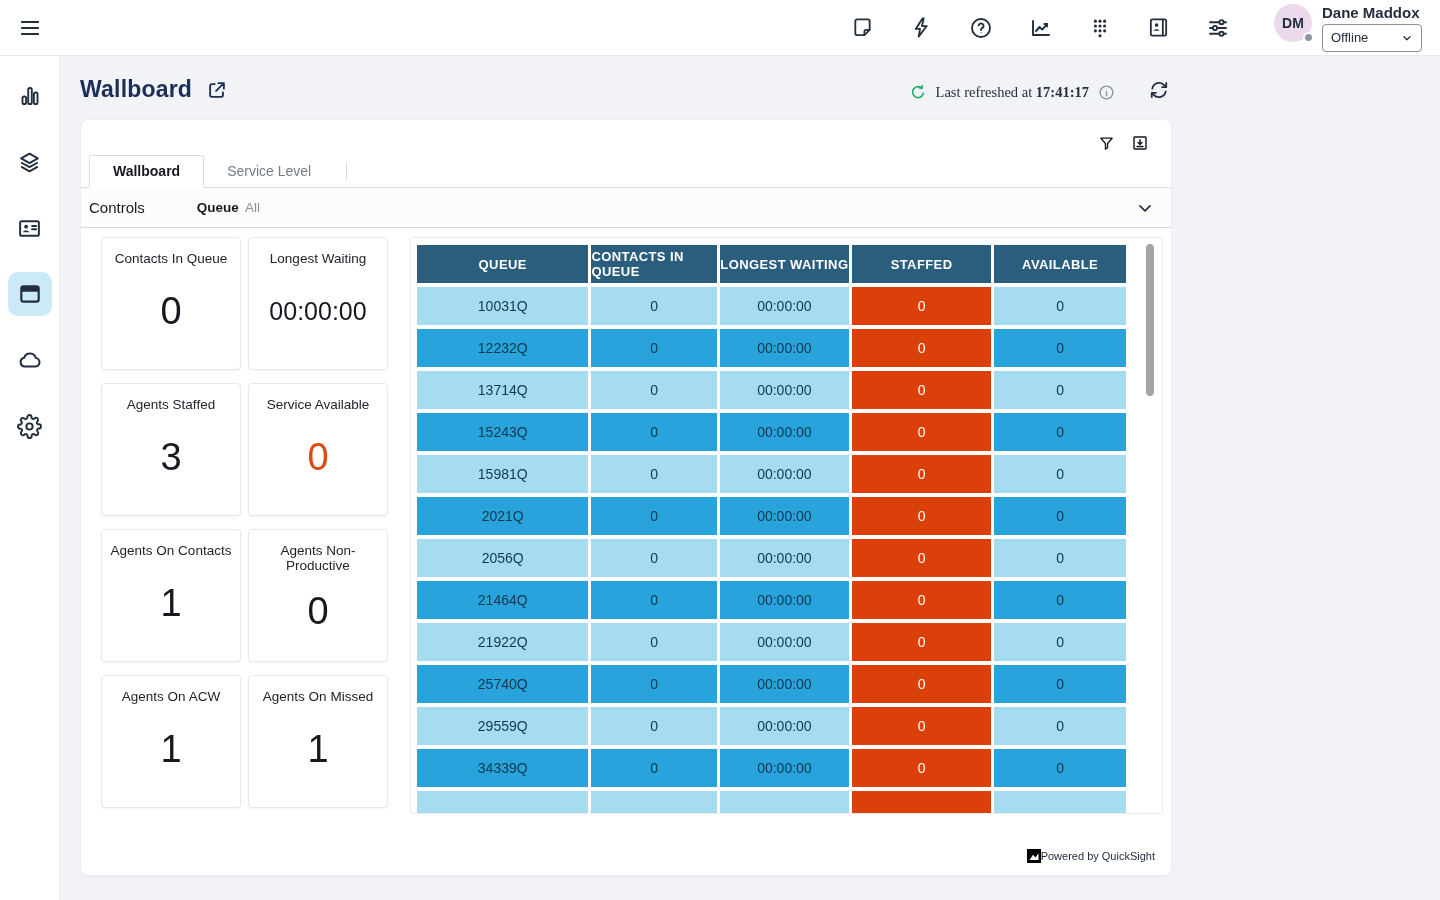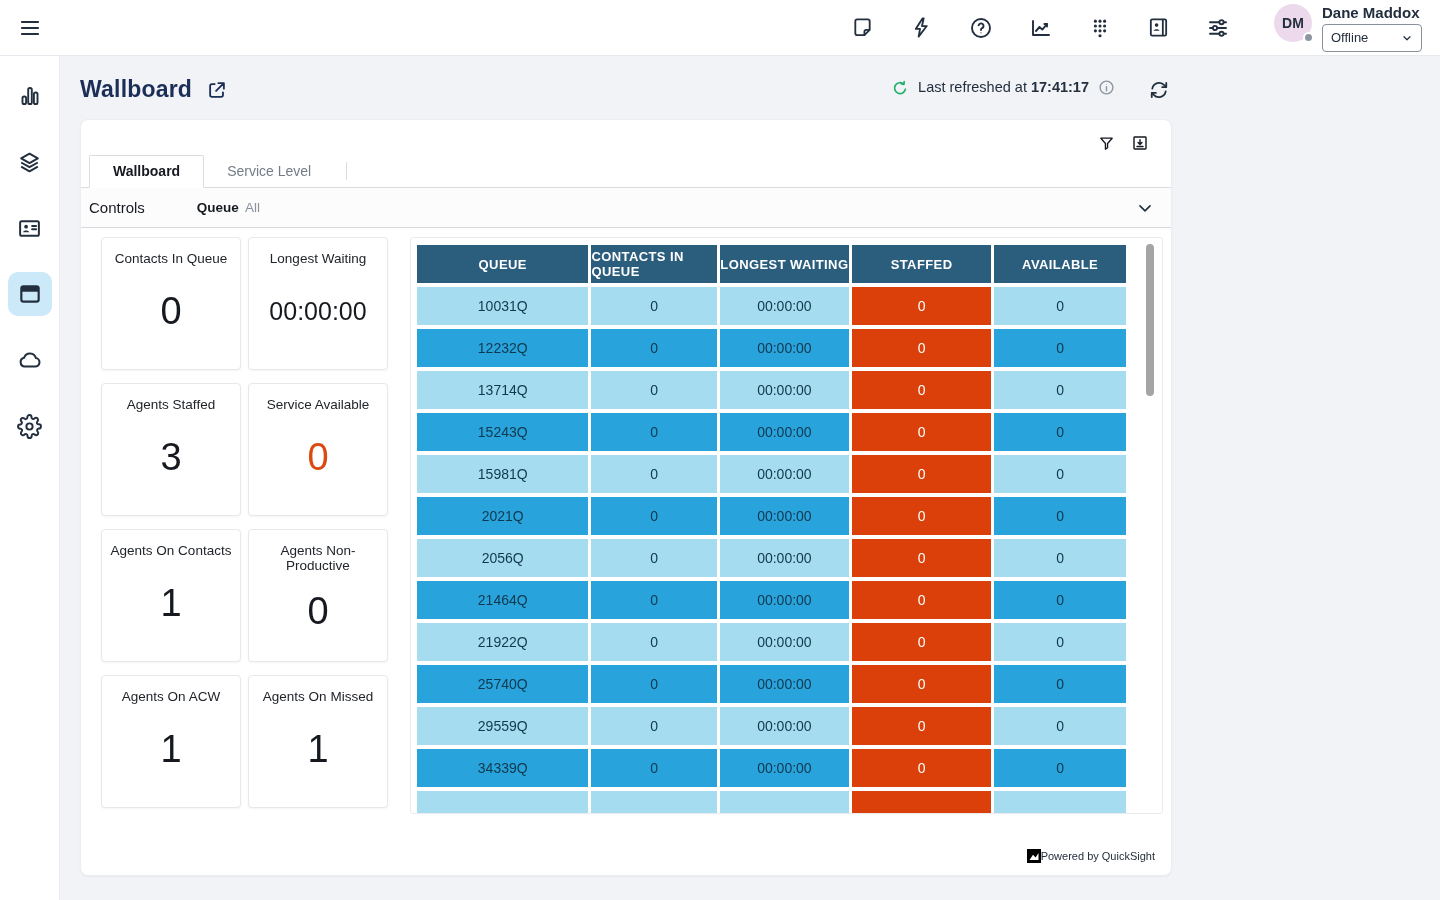--- a/index.html
+++ b/index.html
@@ -19,21 +19,21 @@
   
   .sidebar { position:fixed; top:56px; left:0; width:60px; height:844px; background:#fff; border-right:1px solid #eceef2; display:flex; flex-direction:column; align-items:center; padding-top:18px; gap:22px; z-index:20; }
   .side-item { width:44px; height:44px; border-radius:10px; border:none; background:none; display:flex; align-items:center; justify-content:center; color:#232f3e; cursor:pointer; }
   .side-item.active { background:#cbe9f8; }
 
   
   .content { position:absolute; top:56px; left:60px; width:1132px; height:844px; background:#f1f3f7; }
   .title-row { display:flex; align-items:center; padding:20px 22px 16px 20px; }
   .page-title { font-size:23px; font-weight:bold; color:#1b2e57; letter-spacing:.2px; }
   .ext-link { background:none; border:none; cursor:pointer; margin-left:14px; color:#1b2e57; display:flex; }
-  .refresh-area { margin-left:auto; display:flex; align-items:flex-start; gap:9px; }
+  .refresh-area { margin-left:auto; display:flex; align-items:flex-end; gap:9px;font-family:Liberation Serif, serif; }
   .refresh-text { font-size:14.5px; color:#232f3e; }
   .refresh-text b { font-weight:bold; }
   .icon-btn { background:none; border:none; cursor:pointer; display:flex; align-items:center; color:#232f3e; }
   .refresh-btn { margin-left:24px; }
 
   
   .panel { position:relative; margin:0 20px; height:757px; background:#fff; border:1px solid #ebedf1; border-radius:8px; box-shadow:0 1px 2px rgba(20,30,40,.04); }
   .panel-toolbar { height:36px; display:flex; align-items:center; justify-content:flex-end; gap:16px; padding:10px 22px 0 0; }
   .tabs { display:flex; align-items:flex-end; height:32px; padding:0 8px; border-bottom:1px solid #d9dde1; }
   .tab { font-size:14px; padding:7px 23px 8px 23px; background:none; border:none; color:#737c85; cursor:pointer; }

